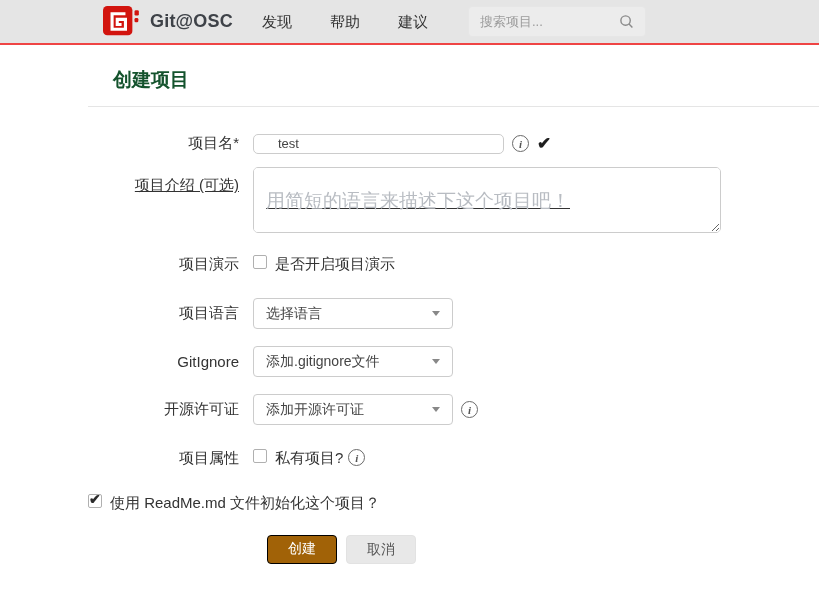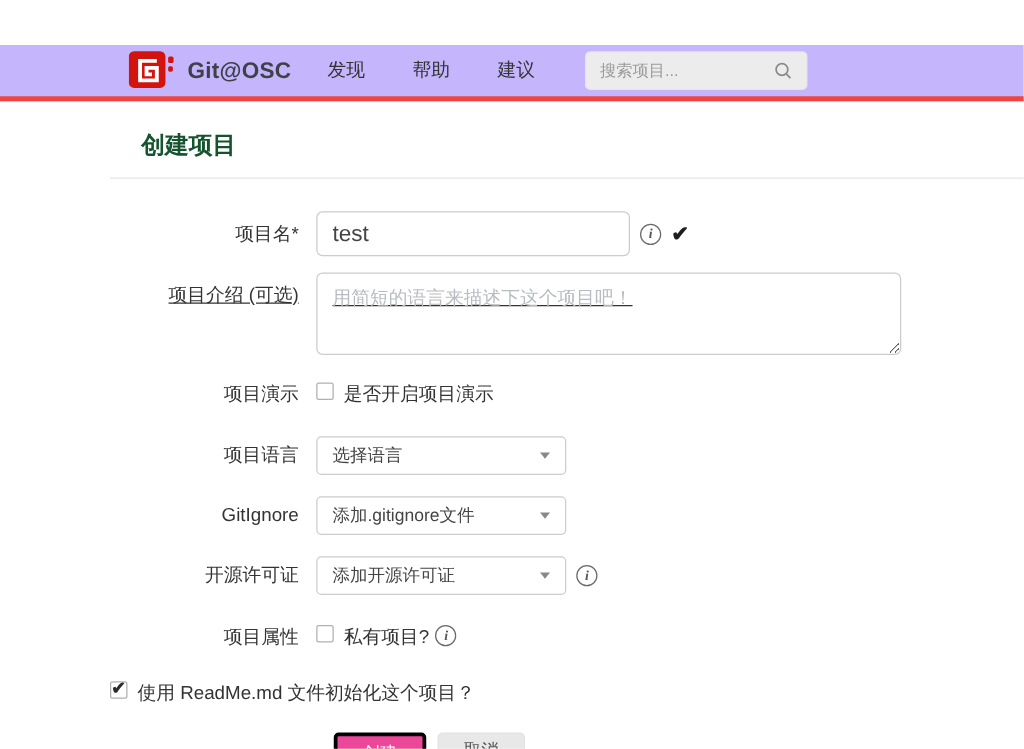--- a/index.html
+++ b/index.html
@@ -6,22 +6,22 @@
   html,body { margin:0; padding:0; }
   body {
     width:819px; height:599px; overflow:hidden;
     background:#fff;
     font-family:"Liberation Sans", sans-serif;
     color:#333;
   }
 
   
   .navbar {
-    height:45px; background:#c4b5fd; border-bottom:4px solid #ef4444;
-    display:flex; align-items:center; padding-left:103px;margin-top:36px;
+    height:45px; background:#e5e5e5; border-bottom:2px solid #ef4444;
+    display:flex; align-items:center; padding-left:103px;
   }
   .logo { display:flex; align-items:center; cursor:pointer; }
   .brand {
     font-size:18px; font-weight:bold; color:#3e4248; margin-left:9px;
     cursor:pointer; letter-spacing:.2px;
   }
   .nav-links { display:flex; margin-left:10px; }
   .nav-link {
     font-size:15px; color:#333; padding:0 19px; cursor:pointer; line-height:45px;
   }
@@ -46,26 +46,26 @@
   .form { padding-top:26px; }
   .row { display:flex; align-items:center; }
   .lbl {
     width:165px; min-width:165px; text-align:right; padding-right:14px;
     font-size:15px; color:#333;
   }
   .row-top { align-items:flex-start;text-decoration:underline; }
   .row-top .lbl { padding-top:9px; }
 
   .txt {
-    height:36px; width:251px; border:1px solid #ccc; border-radius:5px;
-    padding:0 12px; font-size:18px; color:#444; outline:none; font-family:inherit;
+    height:20px; width:251px; border:1px solid #ccc; border-radius:5px;
+    padding:0 24px; font-size:13px; color:#444; outline:none; font-family:inherit;
     background:#fff;
   }
   textarea.txt {
-    width:468px; height:66px; padding:9px 12px; font-size:15px;
+    width:468px; height:66px; padding:20px 12px; font-size:19px;
     resize:vertical; line-height:1.4;
   }
   textarea.txt::placeholder { color:#b8bcc2; }
 
   .select {
     width:200px; height:31px; border:1px solid #ccc; border-radius:4px;
     background:#fff; display:flex; align-items:center; justify-content:space-between;
     padding:12px 12px; font-size:14px; color:#444; cursor:pointer;
   }
   .caret {
@@ -99,21 +99,21 @@
   .mb-b { margin-bottom:22px; }
   .mb-c { margin-bottom:24px; }
   .mb-d { margin-bottom:17px; }
   .mb-e { margin-bottom:26px; }
 
   .actions { margin-left:179px; padding-top:0; display:flex; }
   .btn {
     height:29px; padding:0 20px; border-radius:4px; font-size:14px;
     font-family:inherit; cursor:pointer; line-height:27px;
   }
-  .btn-primary { background:#ec4899; border:3px solid #000000; color:#fff; }
+  .btn-primary { background:#a16207; border:1px solid #000000; color:#fff;font-family:Liberation Mono, monospace; }
   .btn-default { background:#e8e8e8; border:1px solid #e2e2e2; color:#555; margin-left:9px; }
 </style>
 </head>
 <body>
 
 <div class="navbar">
   <span class="logo">
     <svg width="38" height="35" viewBox="0 0 44 40" aria-hidden="true">
       <rect x="0" y="2" width="34" height="34" rx="5" fill="#d2140e"></rect>
       <path d="M 26 11 H 10.5 V 29 H 26 V 17.5 H 16.5 V 23.5 H 21.5" fill="none" stroke="#ffffff" stroke-width="3.6"></path>

